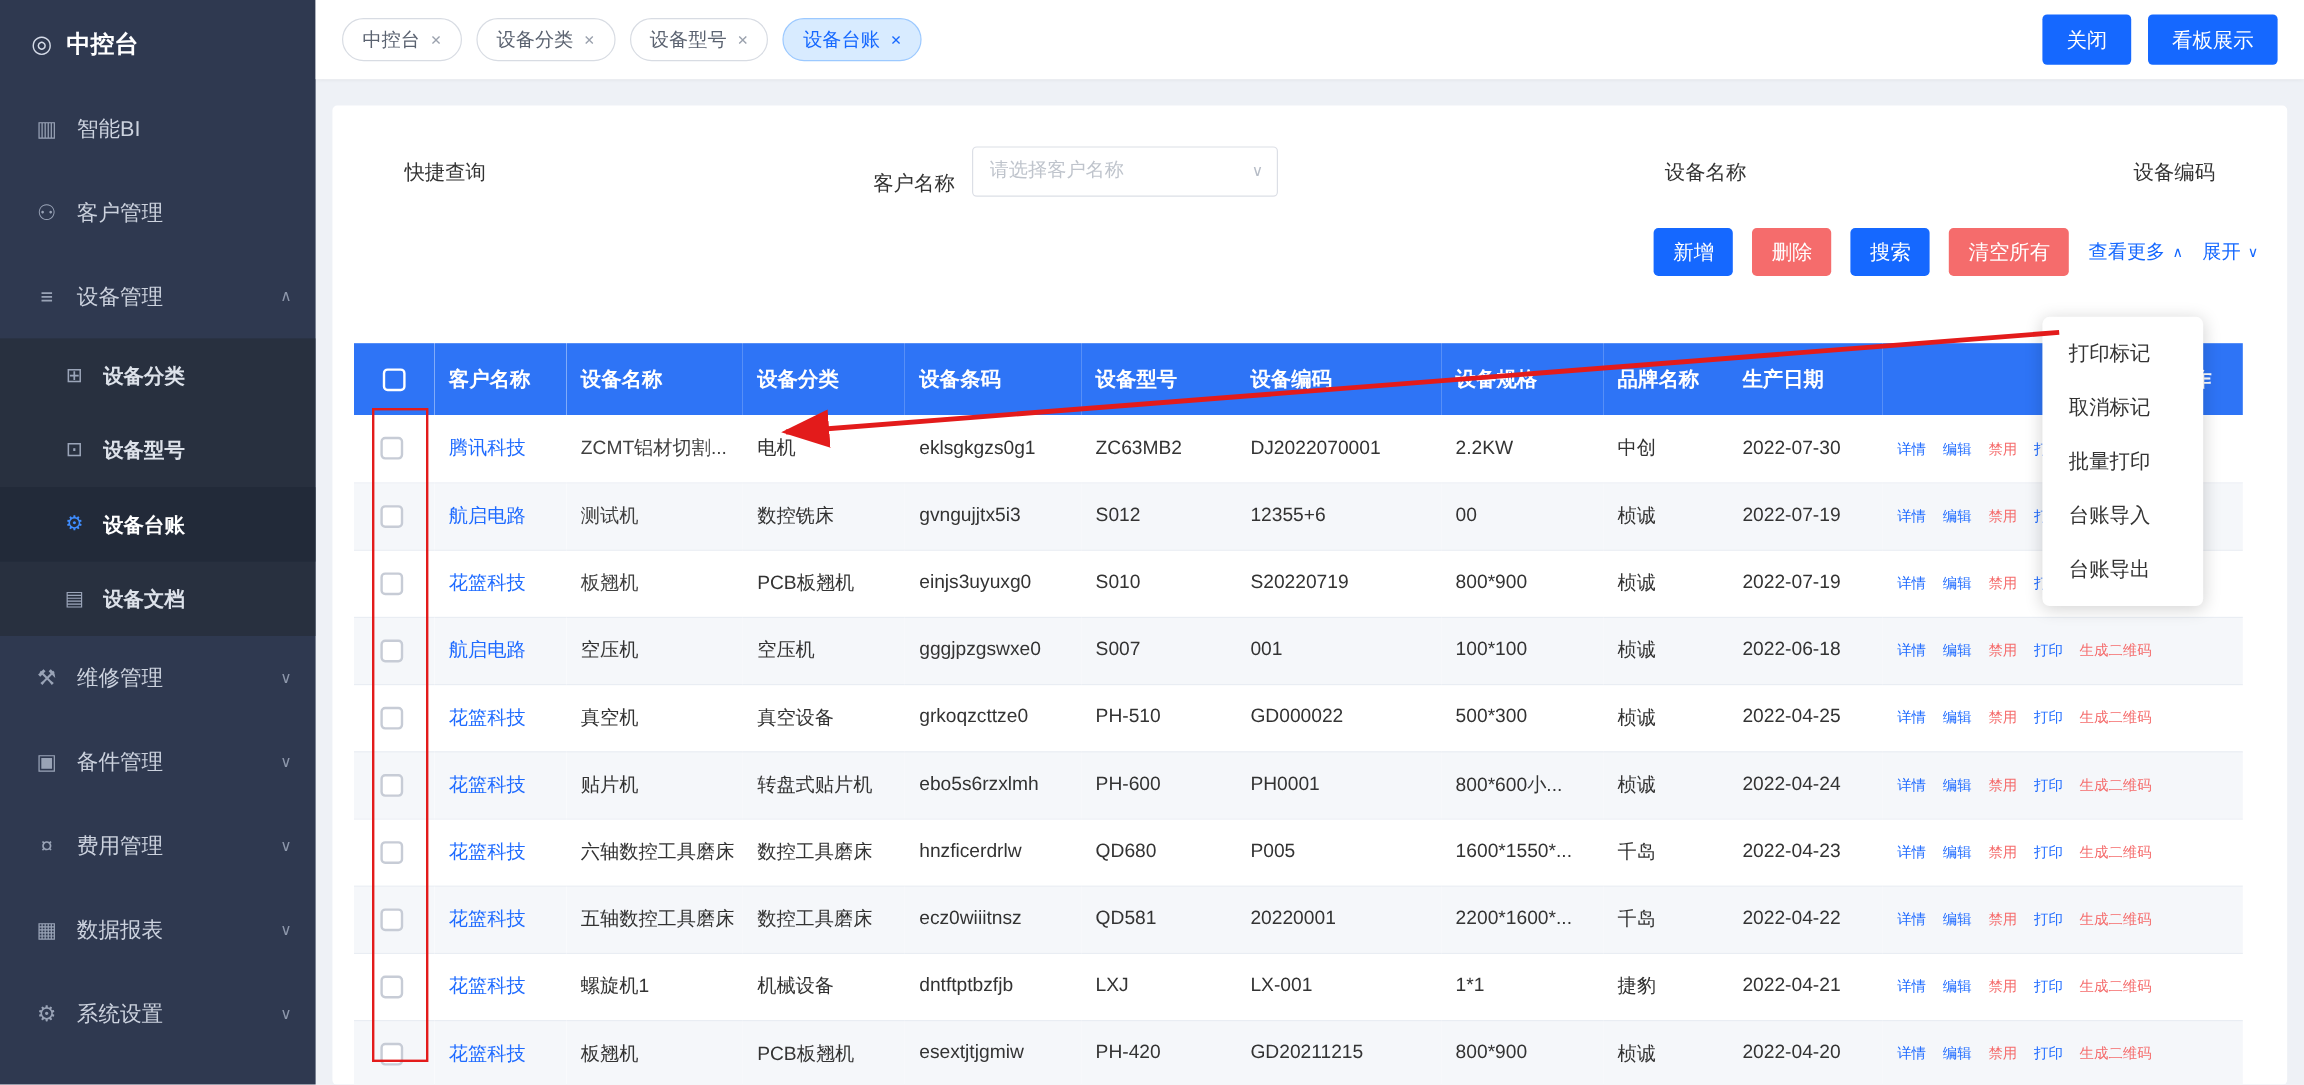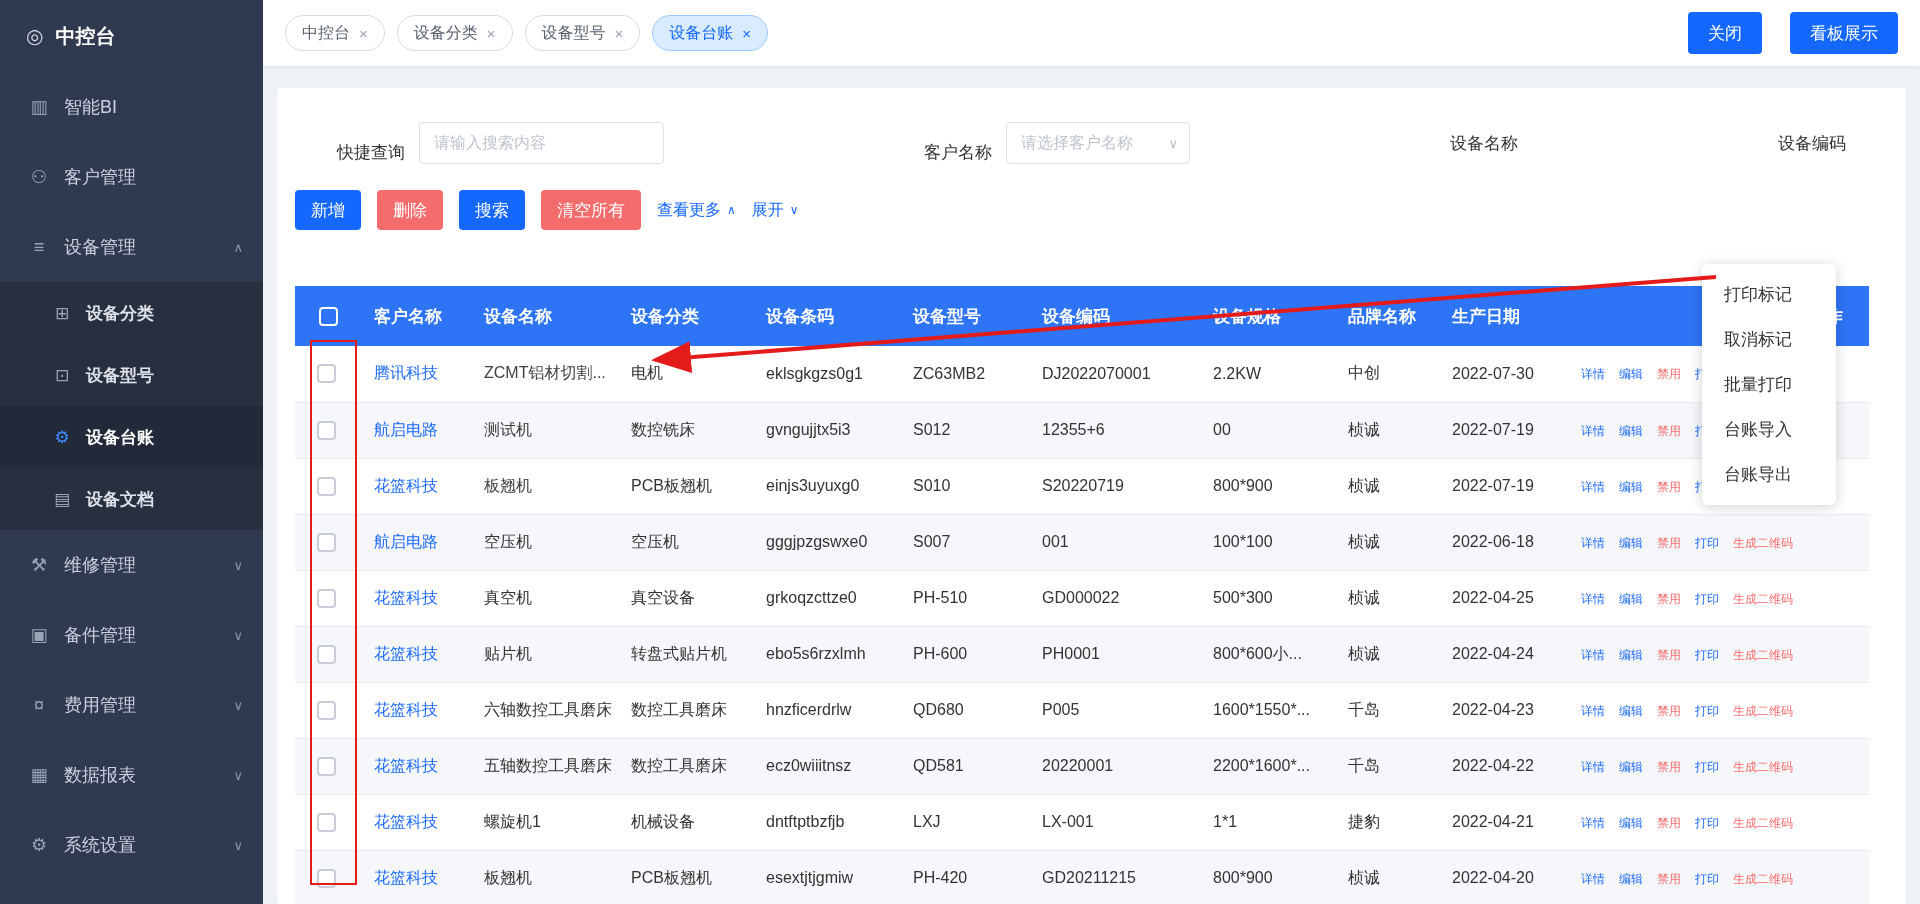--- a/index.html
+++ b/index.html
@@ -21,39 +21,39 @@
   .sub-item.active .s-icon{color:#3f8dff}
 
   
   .main{flex:1;display:flex;flex-direction:column;min-width:0}
   .tabbar{height:66px;background:#fff;display:flex;align-items:center;padding:0 22px;box-shadow:0 1px 4px rgba(0,0,0,.08);position:relative;z-index:5}
   .tabs{display:flex;gap:12px}
   .chip{display:inline-flex;align-items:center;height:36px;padding:0 16px;border:1px solid #d8dce3;border-radius:18px;background:#fff;color:#5a6270;font-size:16px;cursor:pointer;gap:9px;white-space:nowrap}
   .chip .x{color:#9aa1ad;font-size:15px}
   .chip.active{background:#d8ebff;border-color:#9cc9ff;color:#1668ff}
   .chip.active .x{color:#1668ff}
-  .tab-actions{margin-left:auto;display:flex;gap:28px}
+  .tab-actions{margin-left:auto;display:flex;gap:14px}
   .btn{height:42px;padding:0 20px;border:none;border-radius:4px;color:#fff;font-size:17px;cursor:pointer;font-family:inherit;white-space:nowrap}
   .btn-blue{background:#1568ff}
   .btn-red{background:#f56c6c}
   .btn-sm{height:40px;padding:0 16px}
 
   .content{flex:1;padding:22px 14px 0;overflow:hidden}
   .card{background:#fff;border-radius:4px;padding:34px 18px 0;height:100%}
 
   .search-row{display:flex;justify-content:space-between;align-items:center;padding:0 42px}
   .fgroup{display:flex;align-items:flex-end;gap:14px}
   .flabel{font-size:17px;color:#333;white-space:nowrap}
   .f-input{width:245px;height:42px;border:1px solid #dcdfe6;border-radius:4px;padding:0 14px;font-size:16px;color:#333;font-family:inherit;background:#fff}
   .f-input::placeholder{color:#bfc4cc}
   .select-wrap{position:relative}
-  .select-wrap .f-input{width:184px;}
+  .select-wrap .f-input{width:255px;}
   .sel-chev{position:absolute;right:12px;top:50%;transform:translateY(-50%);color:#b6bcc6;font-size:13px}
 
-  .btn-row{display:flex;justify-content:flex-start;align-items:center;gap:16px;margin-top:26px;padding-right:6px}
+  .btn-row{display:flex;justify-content:flex-end;align-items:center;gap:16px;margin-top:26px;padding-right:6px}
   .link-ctl{color:#1568ff;font-size:16px;cursor:pointer;display:inline-flex;align-items:center;gap:6px;white-space:nowrap}
   .chev2{font-size:12px}
 
   .tablewrap{margin-top:56px}
   table{border-collapse:collapse;table-layout:fixed;width:1574px}
   thead th{background:#2e74f6;color:#fff;font-size:17px;font-weight:700;height:60px;text-align:left;padding:0 0 0 12px;overflow:hidden;white-space:nowrap}
   th.ops-head{text-align:right;padding-right:26px}
   tbody td{height:56px;font-size:16px;color:#333;border-bottom:1px solid #e9edf3;padding:0 4px 0 12px;overflow:hidden;white-space:nowrap;text-overflow:ellipsis}
   tbody tr:nth-child(even){background:#f5f7fa}
   .cb-cell{text-align:center;padding-left:0!important}
@@ -168,21 +168,20 @@
         <button class="btn btn-blue">看板展示</button>
       </div>
     </header>
 
     <div class="content">
       <section class="card">
 
         <div class="search-row">
           <div class="fgroup">
             <span class="flabel">快捷查询</span>
-            <input class="f-input" placeholder="请输入搜索内容" style="">
           </div>
           <div class="fgroup">
             <span class="flabel">客户名称</span>
             <span class="select-wrap">
               <input class="f-input" placeholder="请选择客户名称" style="">
               <span class="sel-chev">∨</span>
             </span>
           </div>
           <div class="fgroup">
             <span class="flabel">设备名称</span>

